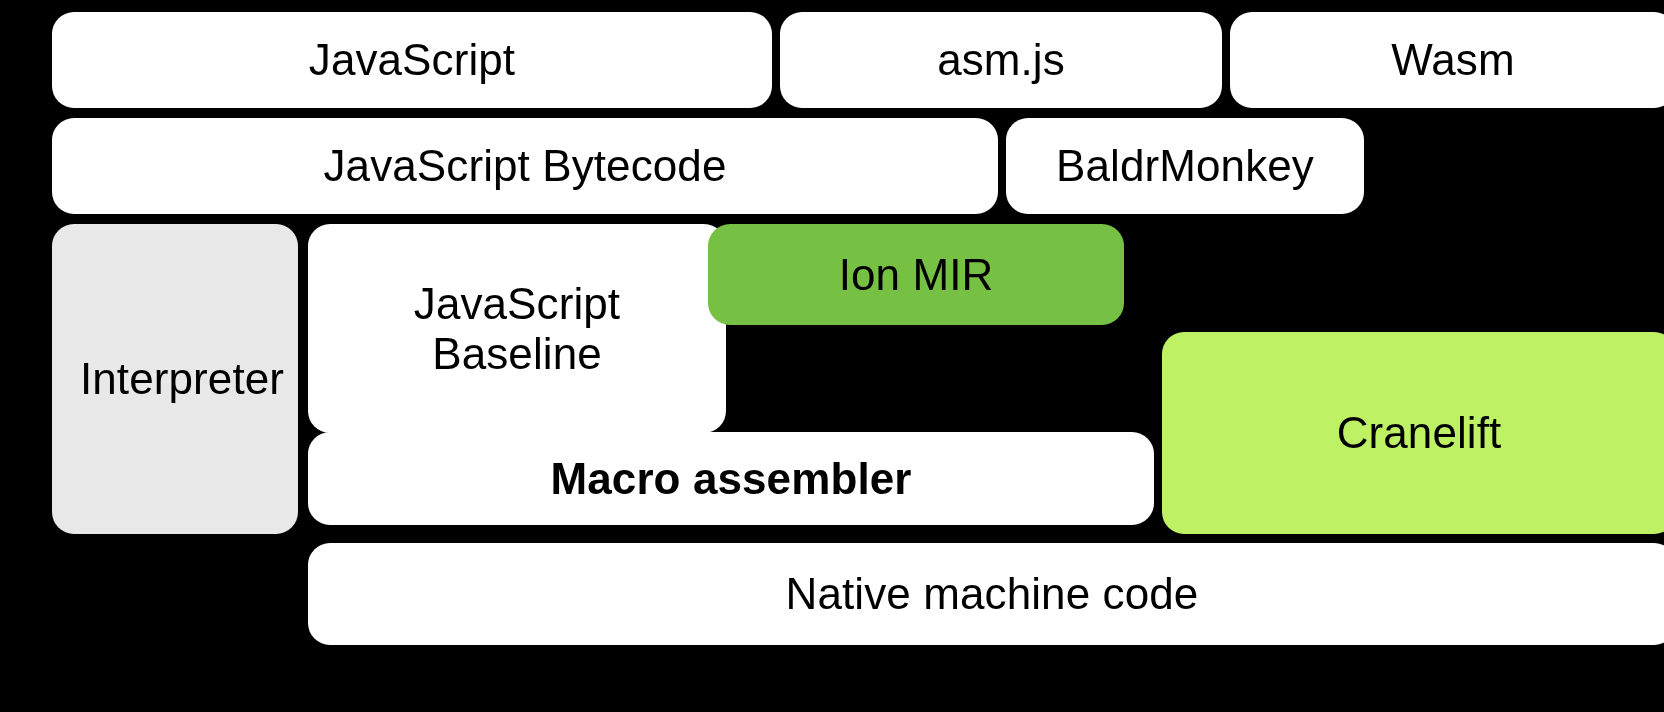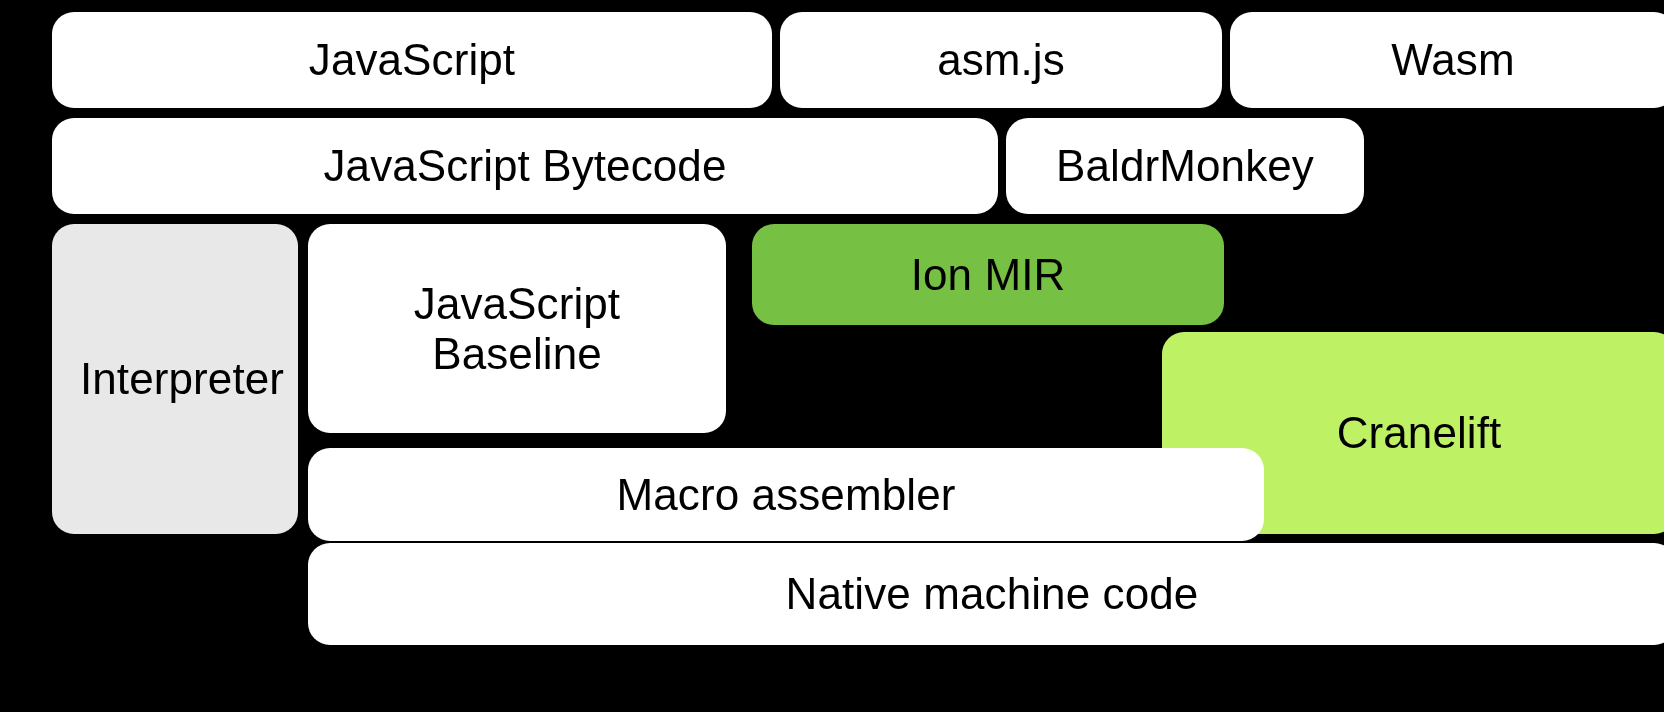--- a/index.html
+++ b/index.html
@@ -44,17 +44,17 @@
 
 <div id="diagram" style="background: rgb(0, 0, 0); margin-left: 32px;">
     <div class="node fill-white" style="left: 20px; top: 12px; width: 720px; height: 96px;">JavaScript</div>
     <div class="node fill-white" style="left: 748px; top: 12px; width: 442px; height: 96px; text-align: right;">asm.js</div>
     <div class="node fill-white" style="left: 1198px; top: 12px; width: 446px; height: 96px;">Wasm</div>
     <div class="node fill-white" style="left: 974px; top: 118px; width: 358px; height: 96px;">BaldrMonkey</div>
     <div class="node fill-white" style="left: 20px; top: 118px; width: 946px; height: 96px;">JavaScript Bytecode</div>
     <div class="node fill-gray" style="left: 20px; top: 224px; width: 246px; height: 310px;">Interpreter</div>
     <div class="node fill-white" style="left: 276px; top: 224px; width: 418px; height: 209px;">JavaScript
 Baseline</div>
-    <div class="node fill-green" style="left: 720px; top: 224px; width: 472px; height: 101px;">Ion MIR</div>
+    <div class="node fill-green" style="left: 676px; top: 224px; width: 416px; height: 101px;">Ion MIR</div>
     <div class="node fill-pink" style="left: 1130px; top: 332px; width: 514px; height: 202px;">Cranelift</div>
-    <div class="node fill-white" style="left: 276px; top: 448px; width: 956px; height: 93px;">Macro assembler</div>
+    <div class="node fill-white" style="left: 276px; top: 432px; width: 846px; height: 93px; font-weight: bold;">Macro assembler</div>
     <div class="node fill-white" style="left: 276px; top: 543px; width: 1368px; height: 102px;">Native machine code</div>
   </div>
 
 </body></html>

